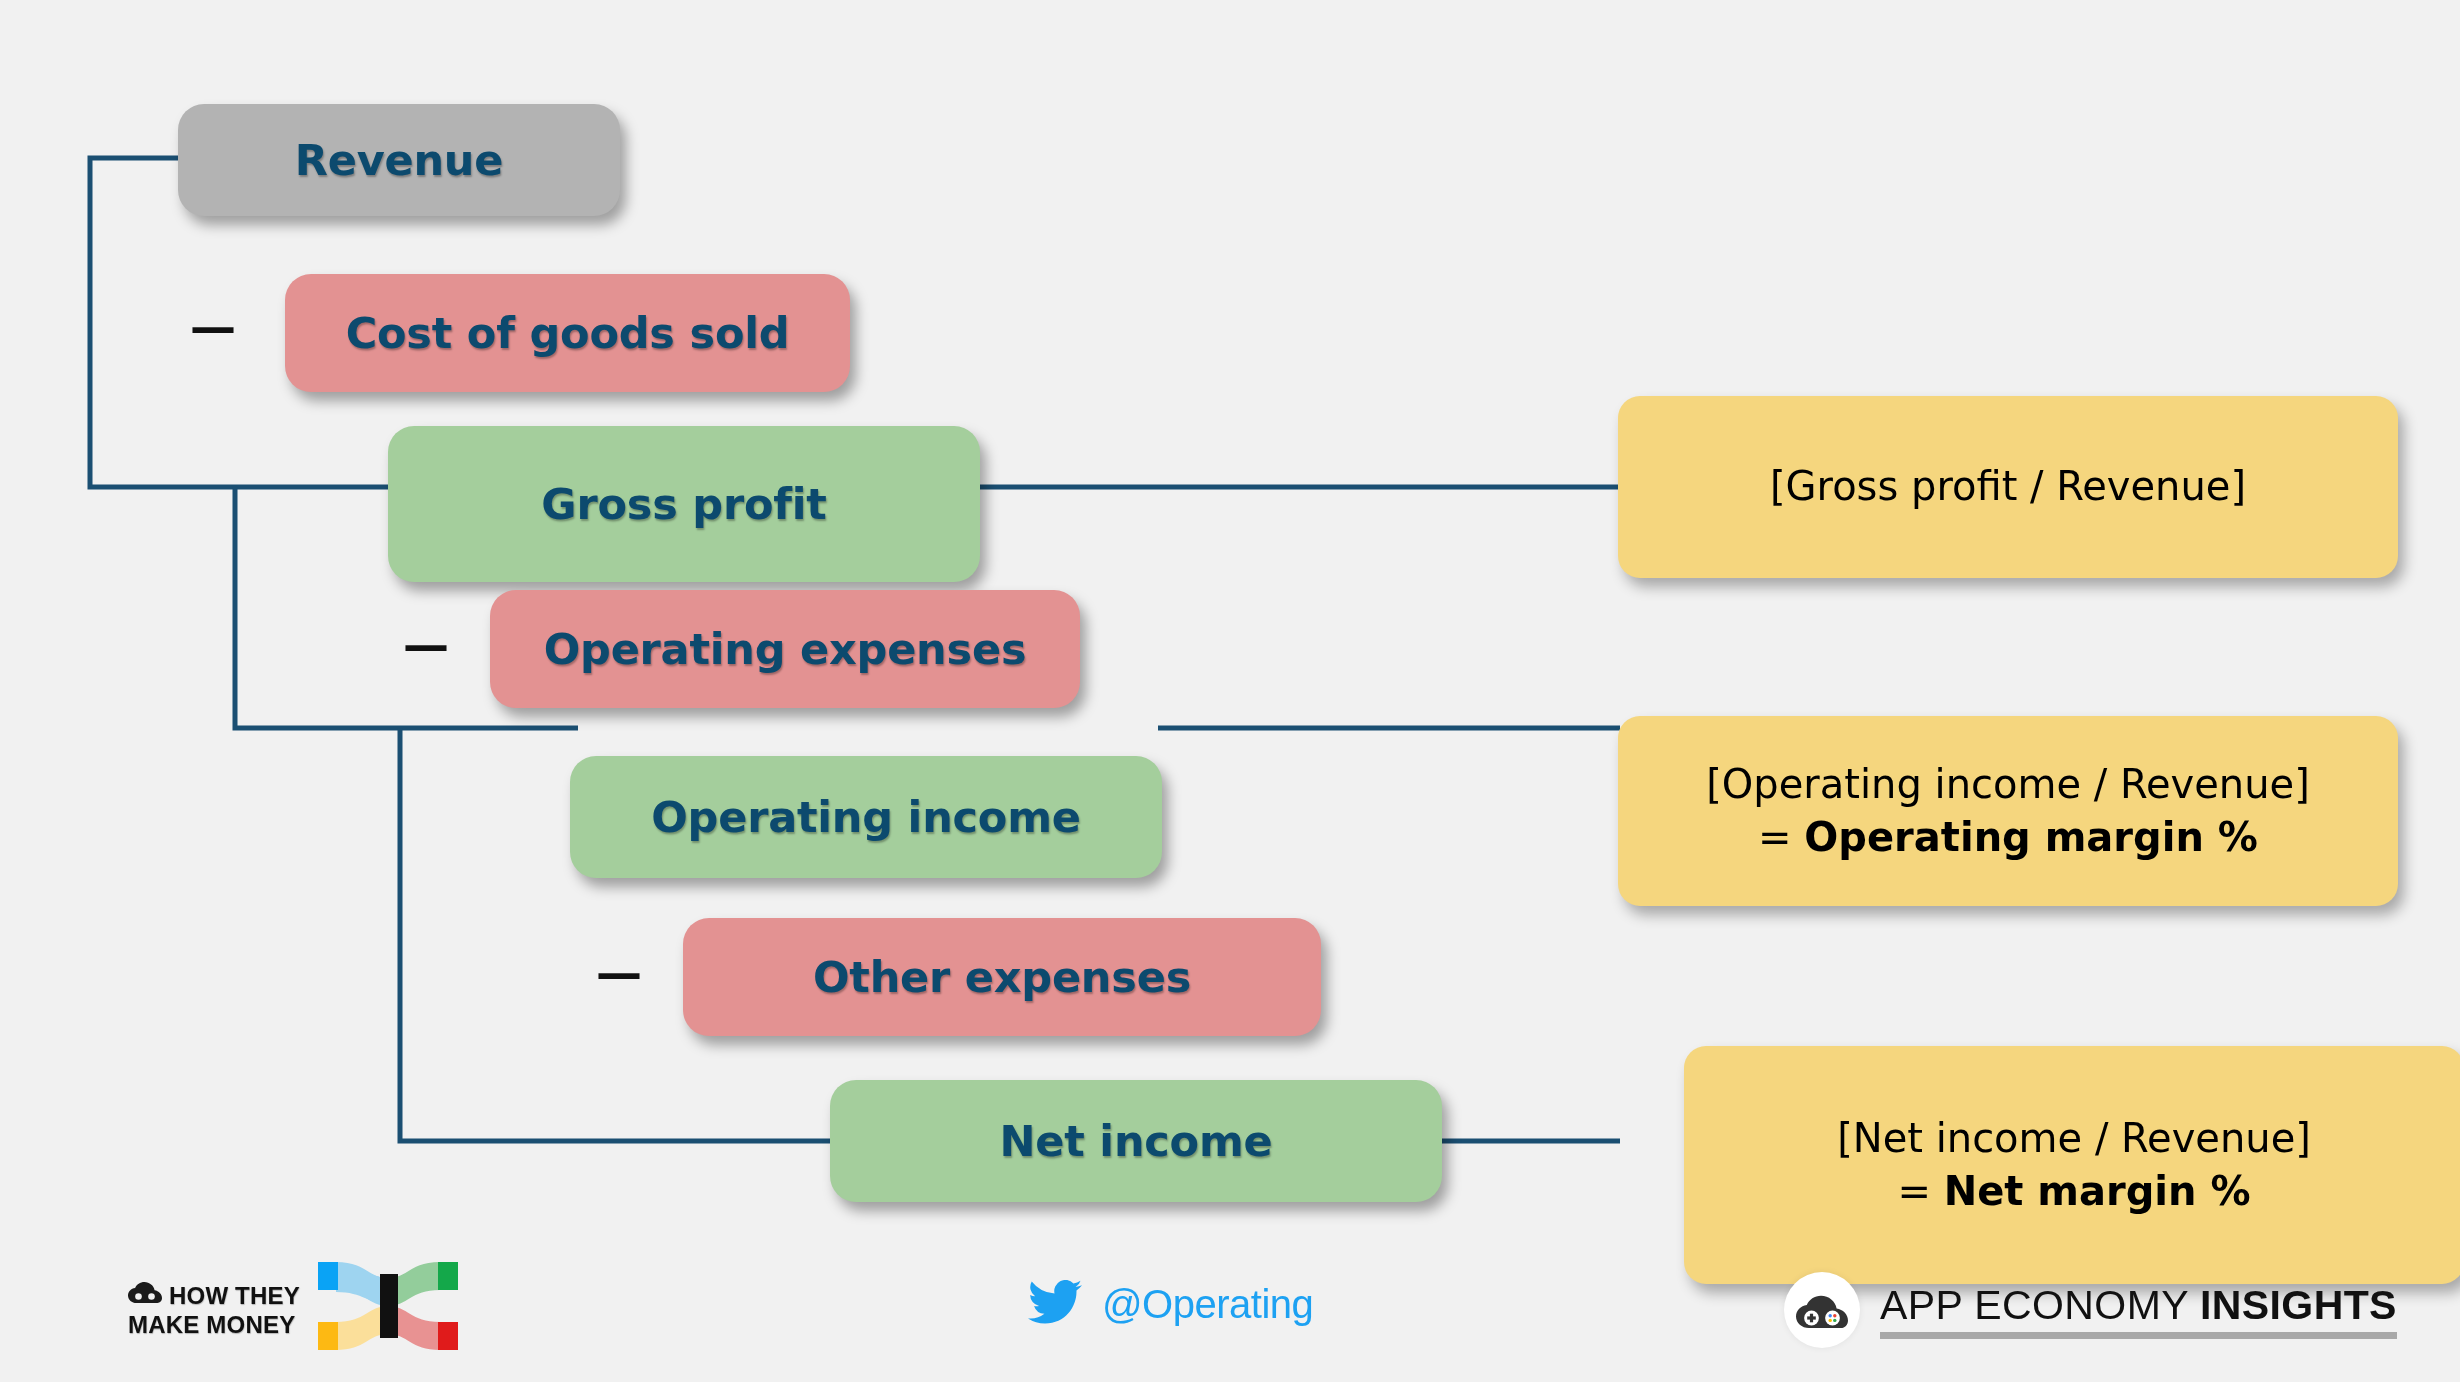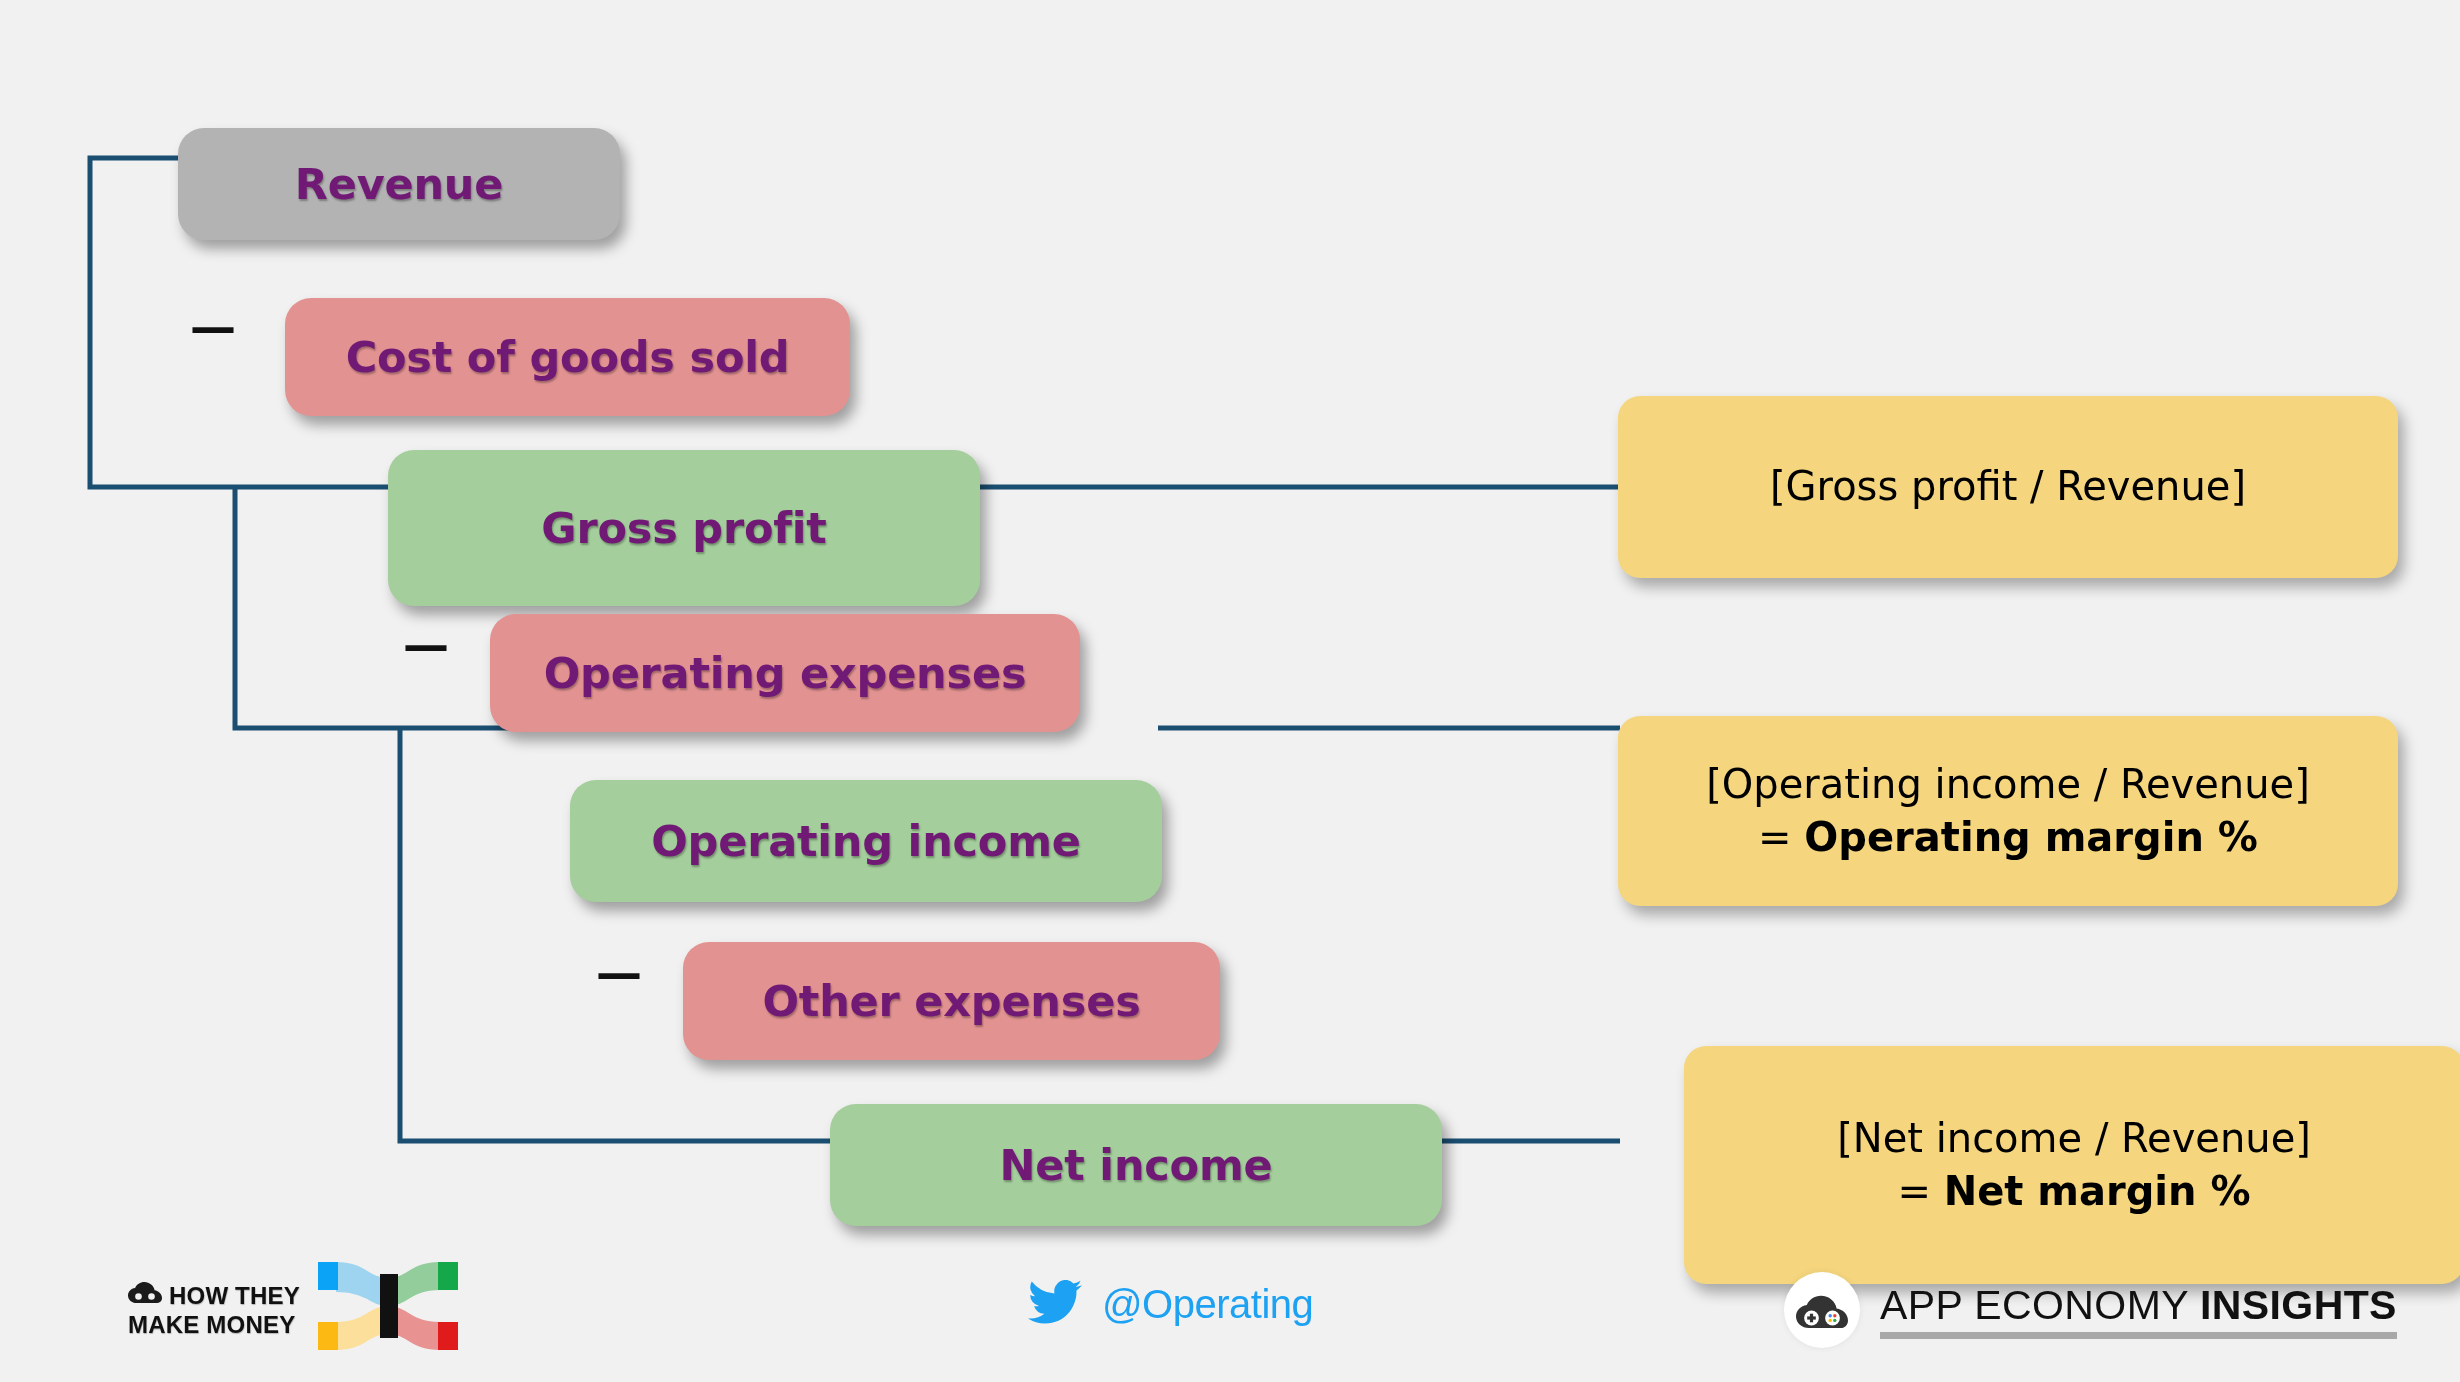--- a/index.html
+++ b/index.html
@@ -31,25 +31,24 @@
 
   
   .node {
     position: absolute;
     display: flex;
     align-items: center;
     justify-content: center;
     border-radius: 26px;
     box-shadow: 6px 9px 13px rgba(0,0,0,0.34);
     font-weight: bold;
-    color: #701a75;
+    color: #0c4a6e;
     letter-spacing: -0.2px;
     text-align: left;
     font-family: "DejaVu Sans", sans-serif;
-    margin-top: 24px;
   }
   .node-label {
     font-size: 43px;
     line-height: 1;
     font-weight: bold;
     text-shadow: 1px 2px 2px rgba(0,0,0,0.30);
   }
   .node.gray  { background: #b3b3b3; }
   .node.red   { background: #e39292; }
   .node.green { background: #a4ce9c; }
@@ -180,21 +179,21 @@
   <div class="node red" style="left:490px; top:590px; width:590px; height:118px;">
     <span class="node-label">Operating expenses</span>
   </div>
 
   <div class="node green" style="left:570px; top:756px; width:592px; height:122px;">
     <span class="node-label">Operating income</span>
   </div>
 
   <span class="minus" style="left:596px; top:950px;">—</span>
 
-  <div class="node red" style="left:683px; top:918px; width:537px; height:118px;">
+  <div class="node red" style="left:683px; top:918px; width:638px; height:118px;">
     <span class="node-label">Other expenses</span>
   </div>
 
   <div class="node green" style="left:830px; top:1080px; width:612px; height:122px;">
     <span class="node-label">Net income</span>
   </div>
 
   <div class="callout" style="left:1618px; top:396px; width:780px; height:182px;">
     <span class="line1">[Gross profit / Revenue]</span>
   </div>

